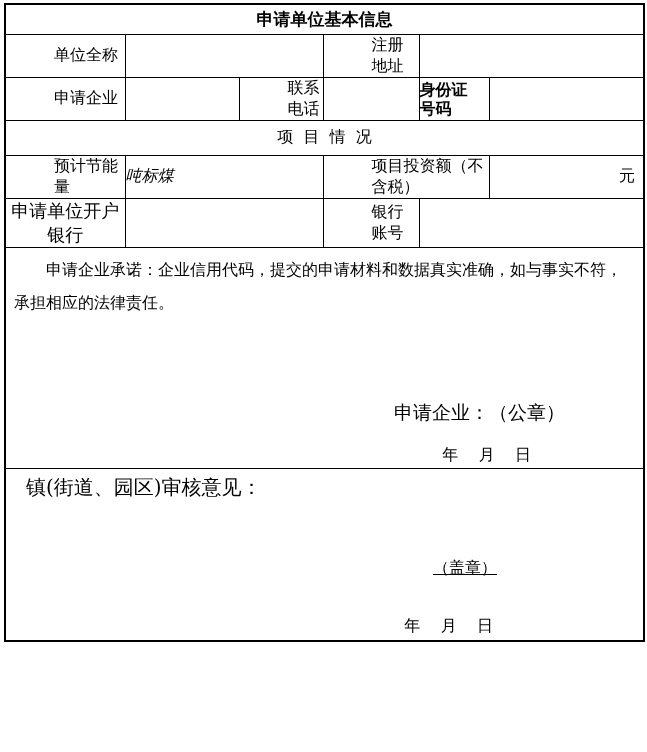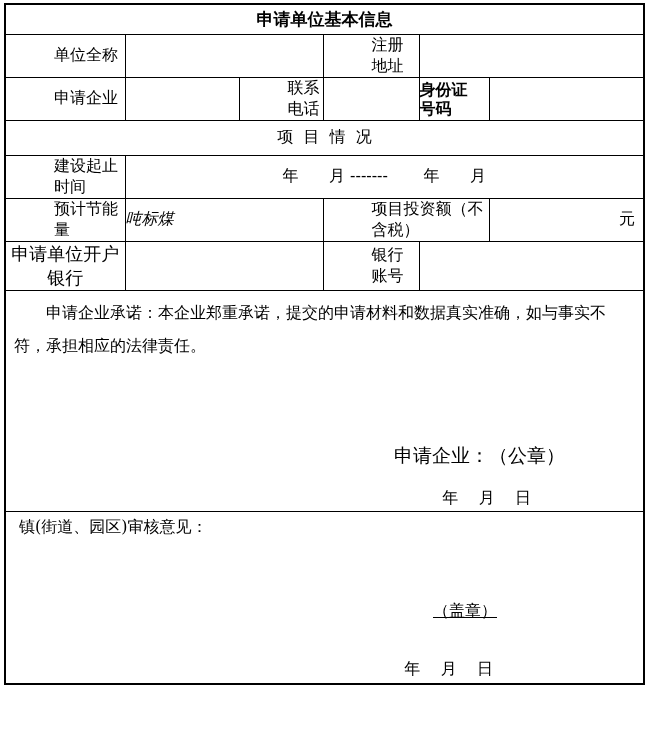--- a/index.html
+++ b/index.html
@@ -83,22 +83,22 @@
     white-space: pre;
   }
   .sig-date {
     position: absolute;
     top: 192px;
     right: 112px;
     font-size: 16px;
     white-space: pre;
   }
   .review-label {
-    margin: 5px 0 0 13px;
-    font-size: 16px;
+    margin: 5px 0 0 20px;
+    font-size: 20px;
   }
   .seal-line {
     position: absolute;
     top: 84px;
     right: 146px;
     font-size: 16px;
     white-space: pre;
     text-decoration: underline;
   }
   .review-date {
@@ -146,43 +146,39 @@
     </td>
     <td></td>
   </tr>
 
 
   <tr style="height:35px">
     <td colspan="6" class="sec-title-cell">项  目  情  况</td>
   </tr>
 
 
-  <tr style="height:35px">
-    <td class="label">建设起止时间</td>
-    <td colspan="5" class="center-pre">年      月 -------       年      月</td>
-  </tr>
 
   <tr style="height:36px">
     <td class="label">预计节能量</td>
     <td colspan="2" class="unit-right">吨标煤</td>
     <td colspan="2" class="label">项目投资额（不含税）</td>
     <td class="unit-right-wide">元</td>
   </tr>
 
   <tr style="height:35px">
     <td class="label-sm">申请单位开户银行</td>
     <td colspan="2"></td>
     <td class="label">银行账号</td>
     <td colspan="2"></td>
   </tr>
 
   <tr style="height:217px">
     <td colspan="6" class="block-cell">
       <div class="cell-wrap commit-wrap">
-        <p class="commit-text">申请企业承诺：本企业郑重承诺，提交的申请材料和数据真实准确，如与事实不符，承担相应的法律责任。</p>
+        <p class="commit-text">申请企业承诺：企业信用代码，提交的申请材料和数据真实准确，如与事实不符，承担相应的法律责任。</p>
         <div class="sig-line">申请企业：（公章）</div>
         <div class="sig-date">年    月    日</div>
       </div>
     </td>
   </tr>
 
   <tr style="height:168px">
     <td colspan="6" class="block-cell">
       <div class="cell-wrap review-wrap">
         <div class="review-label">镇(街道、园区)审核意见：</div>

